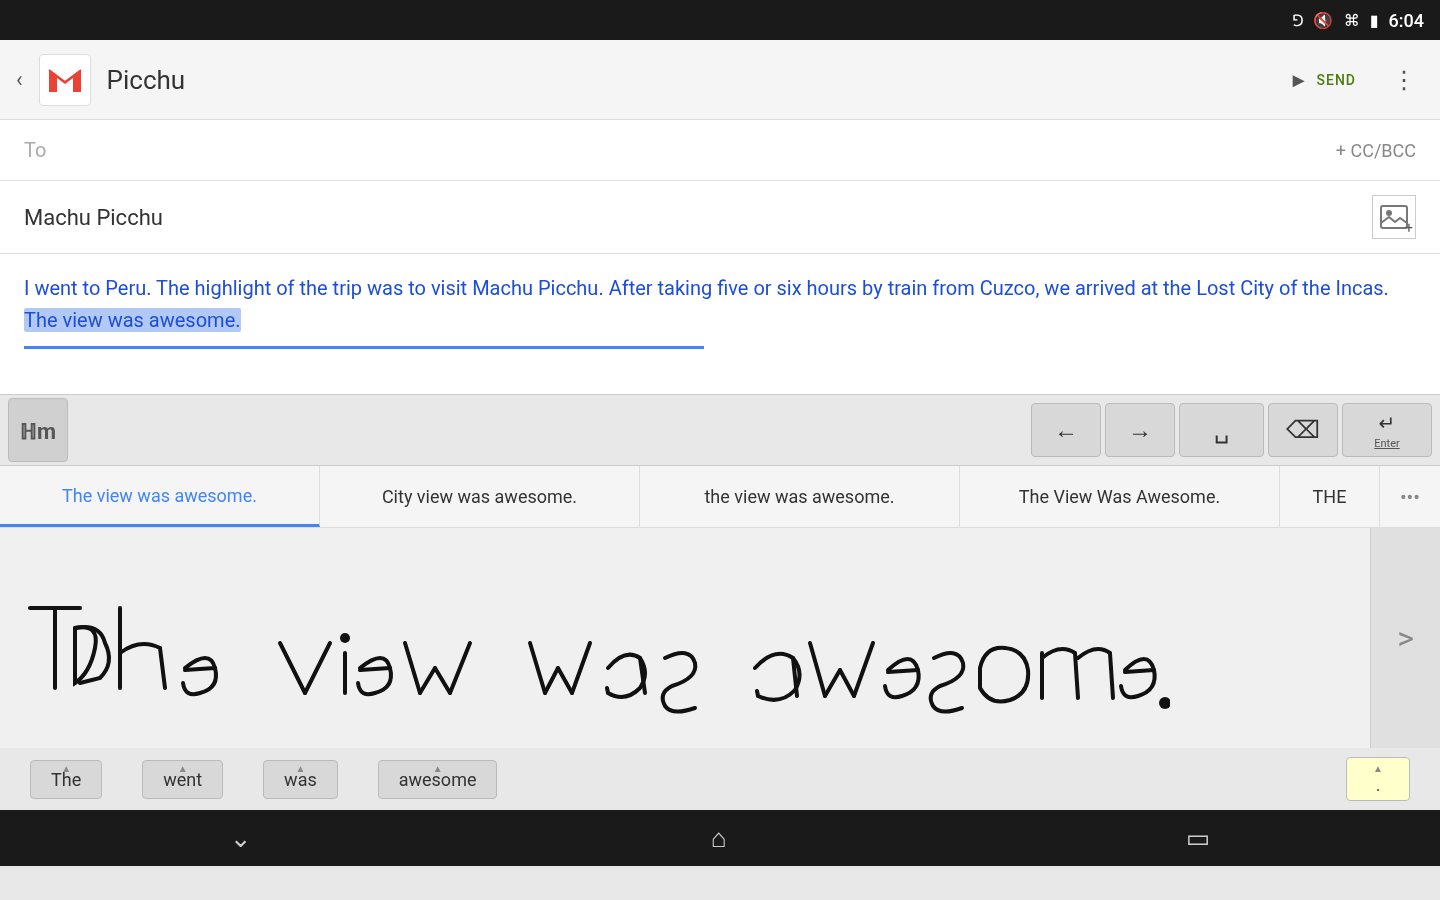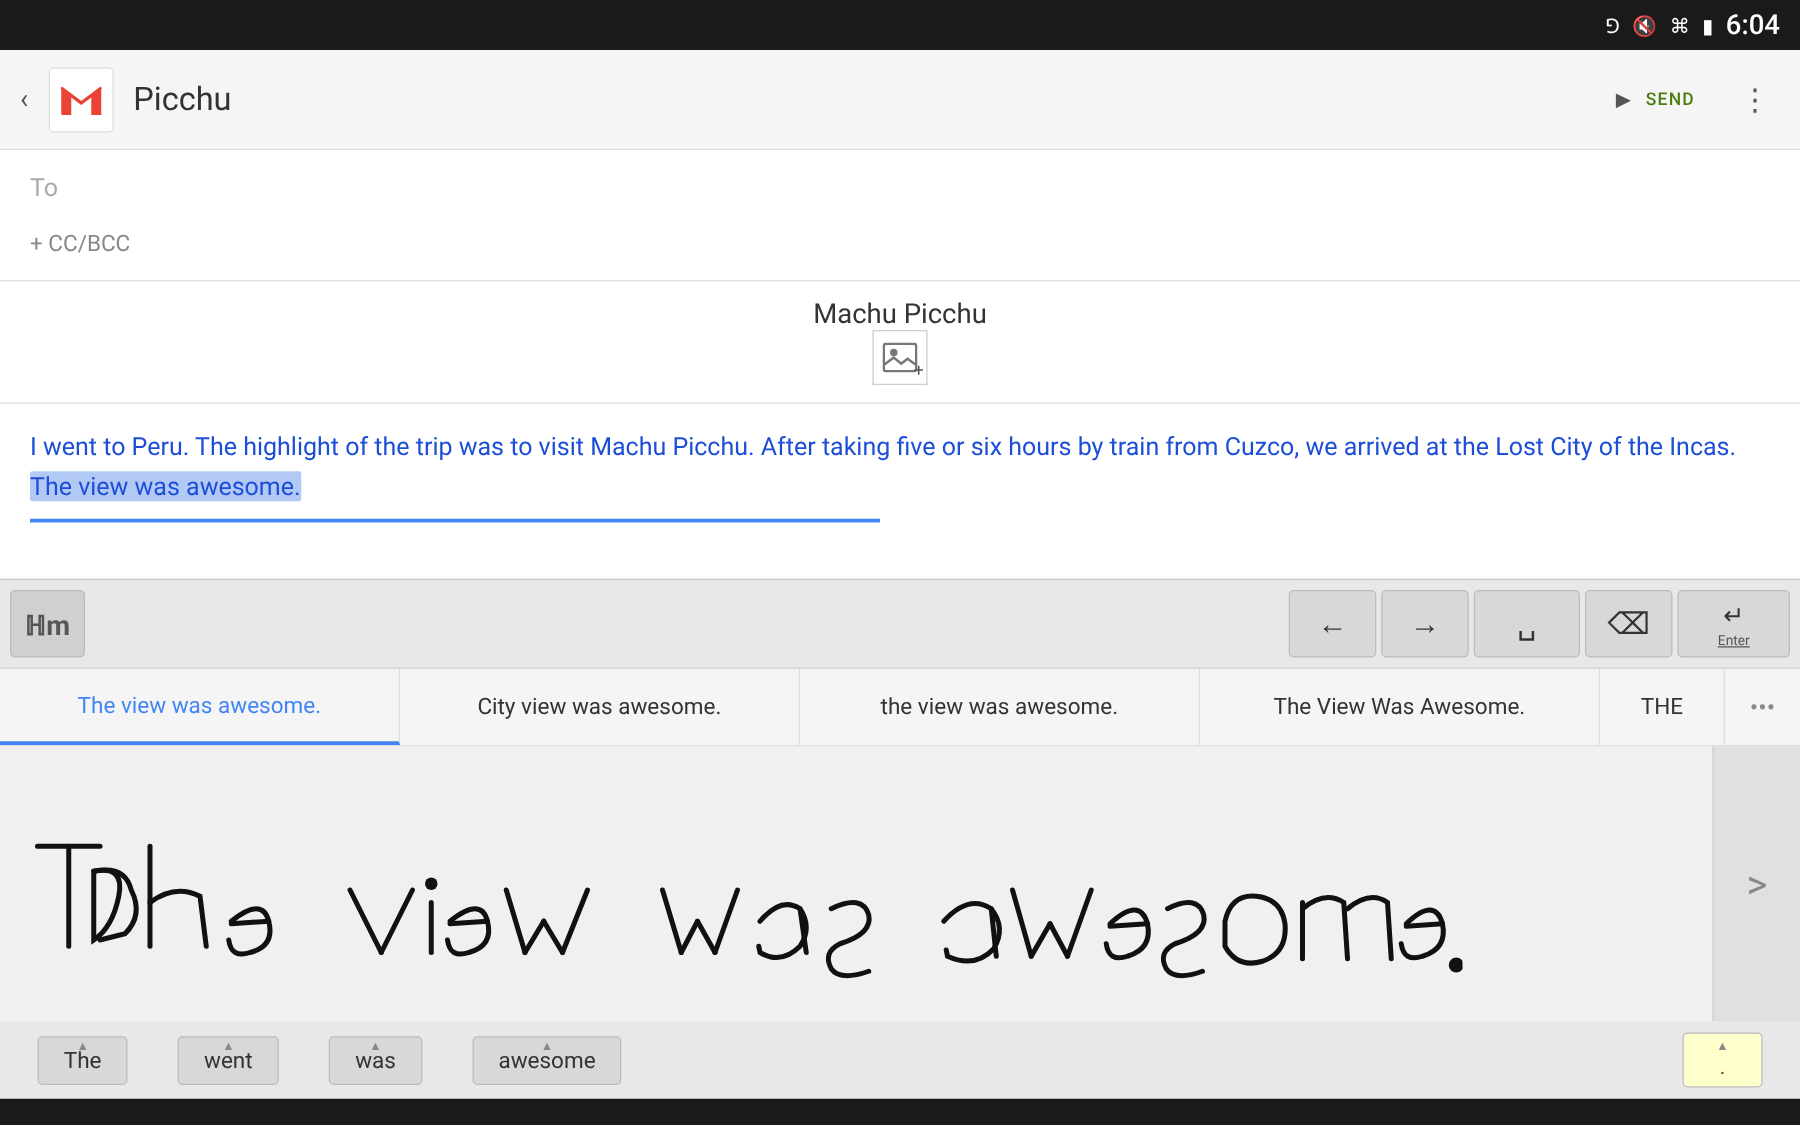--- a/index.html
+++ b/index.html
@@ -23,21 +23,21 @@
       padding: 0 16px;
       gap: 12px;
     }
     .status-icons {
       display: flex;
       align-items: center;
       gap: 10px;
     }
     .status-time {
       color: white;
-      font-size: 22px;
+      font-size: 18px;
       font-weight: 500;
     }
     .status-icon {
       color: white;
       font-size: 16px;
     }
 
     
     .top-bar {
       width: 100%;
@@ -96,23 +96,23 @@
     }
 
     
     .compose-area {
       background: white;
       margin: 0;
       padding: 0;
     }
     .to-row {
       display: flex;
+      align-items: center;
       padding: 18px 24px;
       border-bottom: 1px solid #e0e0e0;
-      flex-direction: column;
     }
     .to-label {
       font-size: 20px;
       color: #aaa;
       min-width: 60px;
     }
     .to-input {
       flex: 1;
       font-size: 20px;
       color: #333;
@@ -123,21 +123,20 @@
       font-size: 18px;
       color: #888;
       cursor: pointer;
     }
 
     .subject-row {
       display: flex;
       align-items: center;
       padding: 14px 24px;
       border-bottom: 1px solid #e0e0e0;
-      flex-direction: column;
     }
     .subject-text {
       flex: 1;
       font-size: 22px;
       color: #333;
     }
     .attach-icon {
       width: 44px;
       height: 44px;
       border: 1px solid #ccc;
@@ -182,21 +181,21 @@
       background: #e8e8e8;
       display: flex;
       align-items: center;
       padding: 0 8px;
       border-top: 1px solid #ccc;
       border-bottom: 1px solid #ccc;
       gap: 4px;
     }
     .toolbar-logo-btn {
       width: 60px;
-      height: 54px;
+      height: 64px;
       background: #d0d0d0;
       border: 1px solid #bbb;
       display: flex;
       align-items: center;
       justify-content: center;
       border-radius: 4px;
       cursor: pointer;
     }
     .toolbar-logo-inner {
       font-size: 22px;

